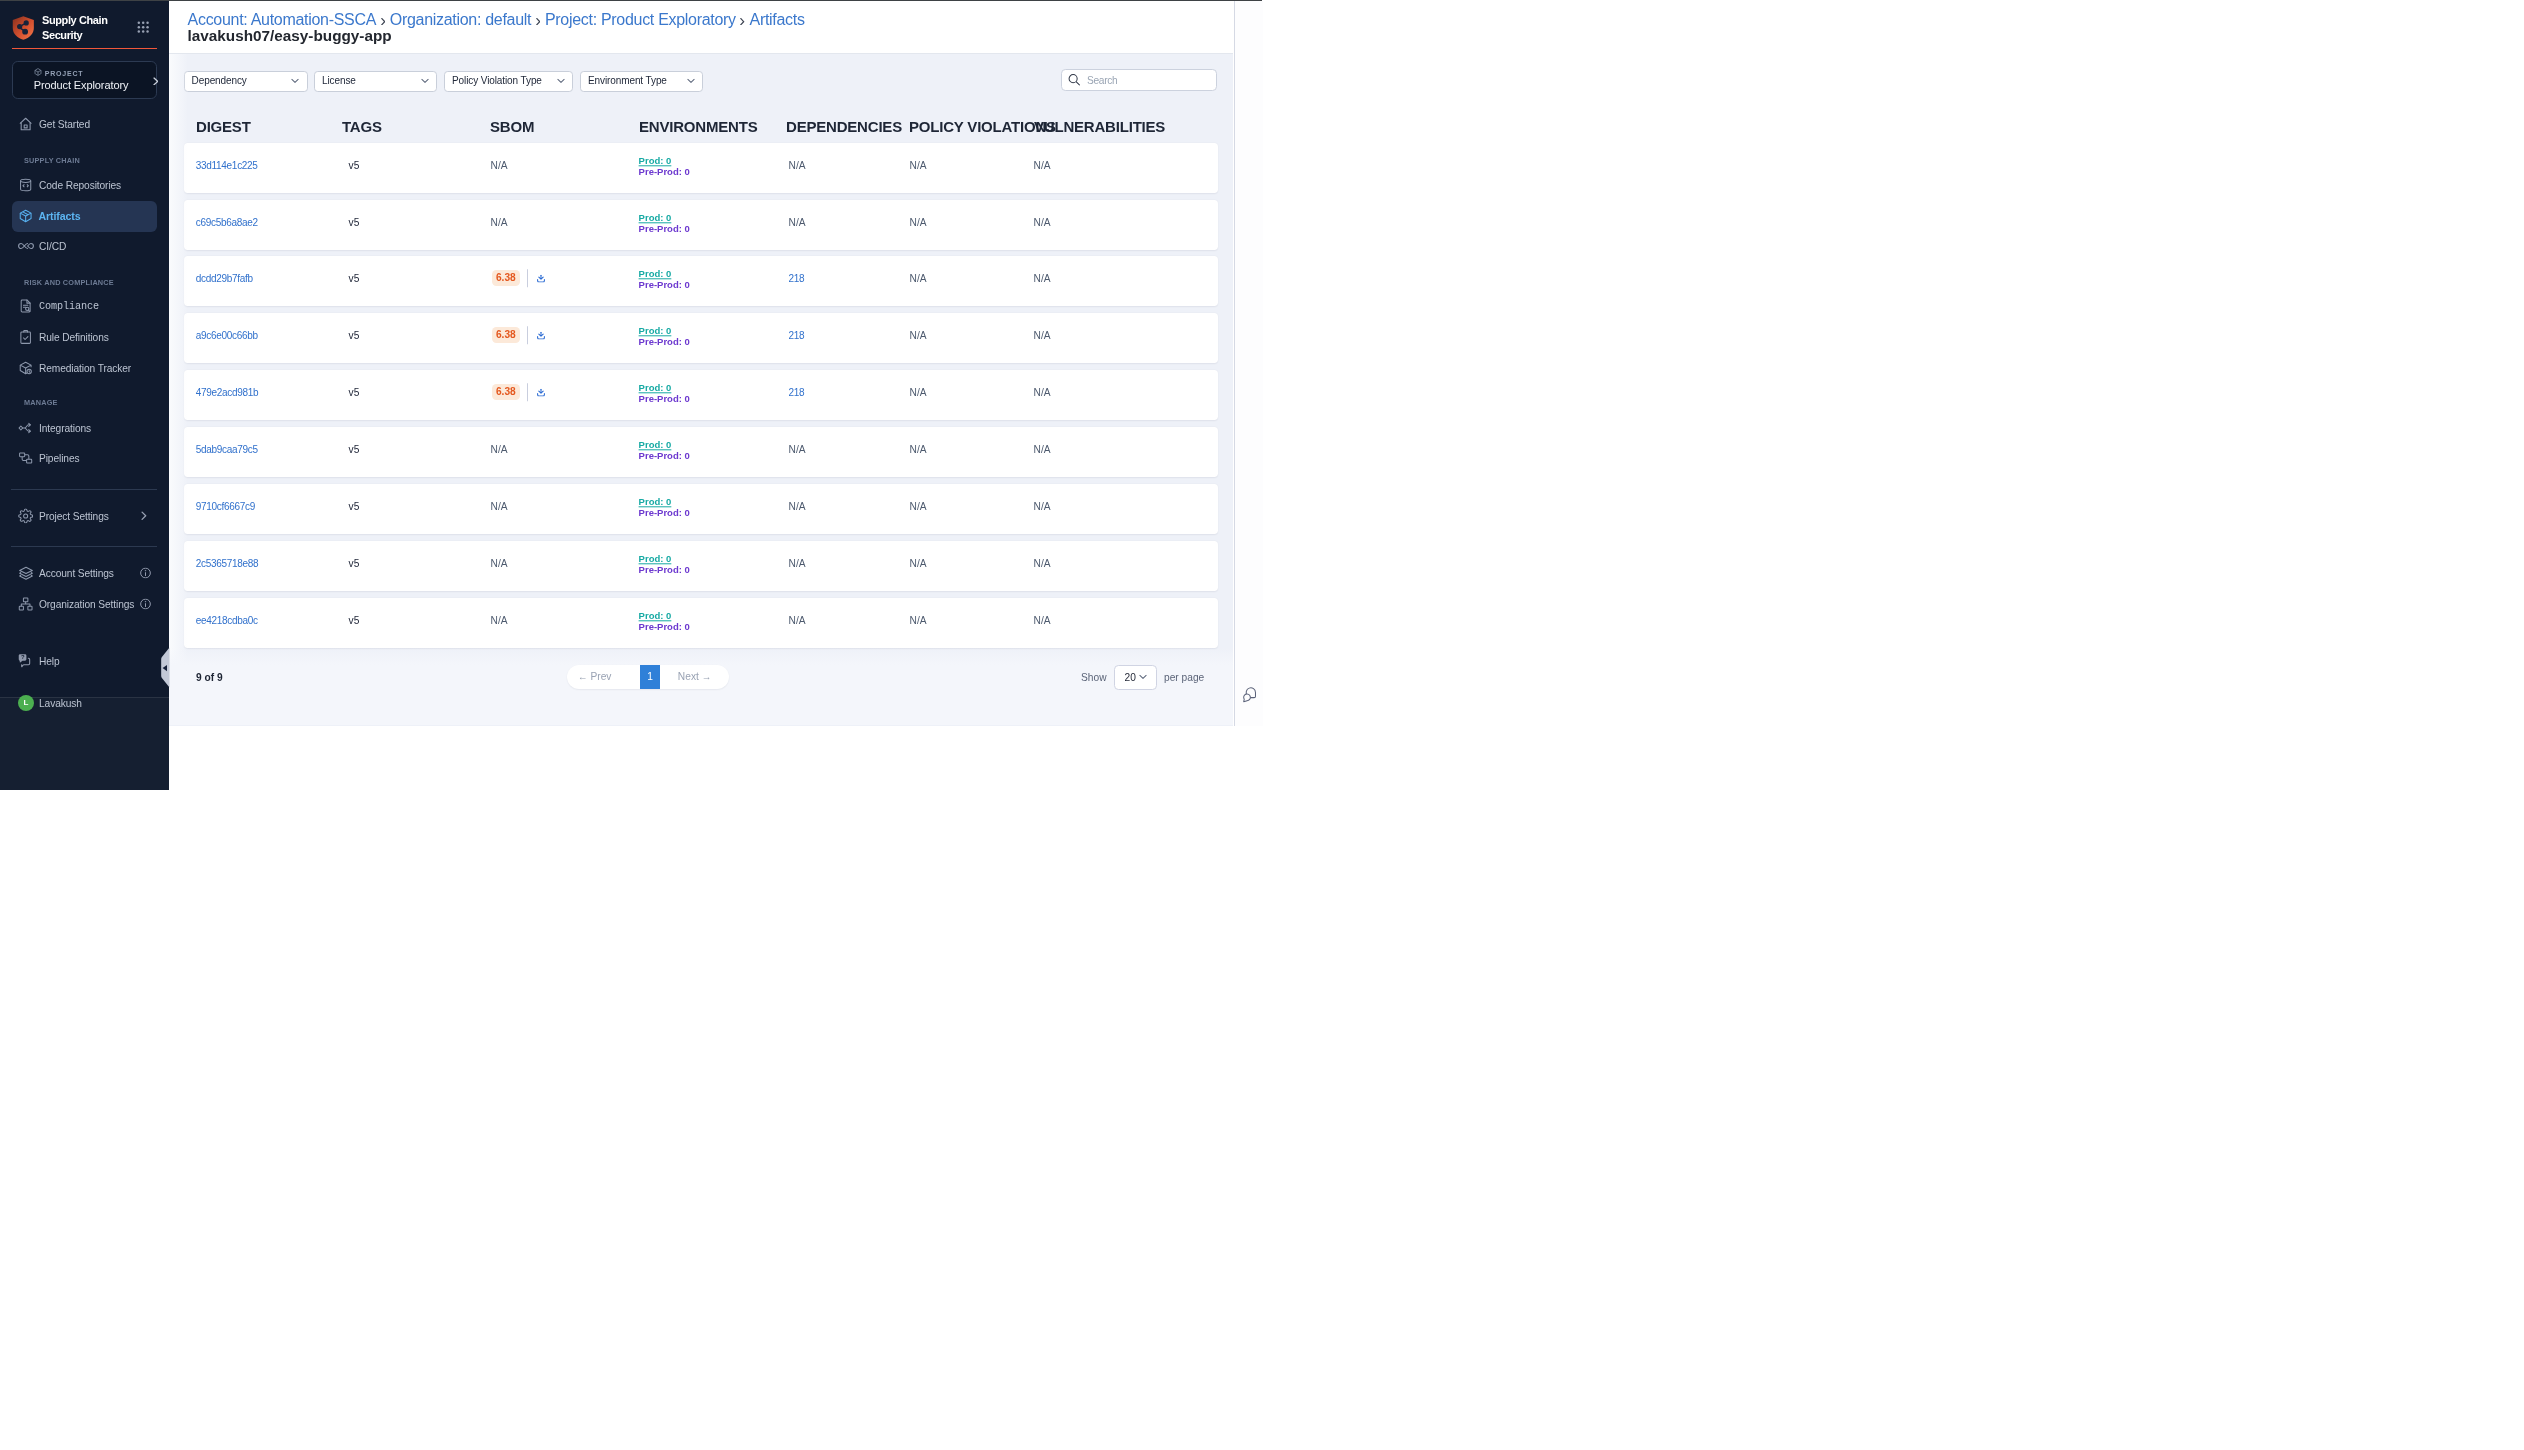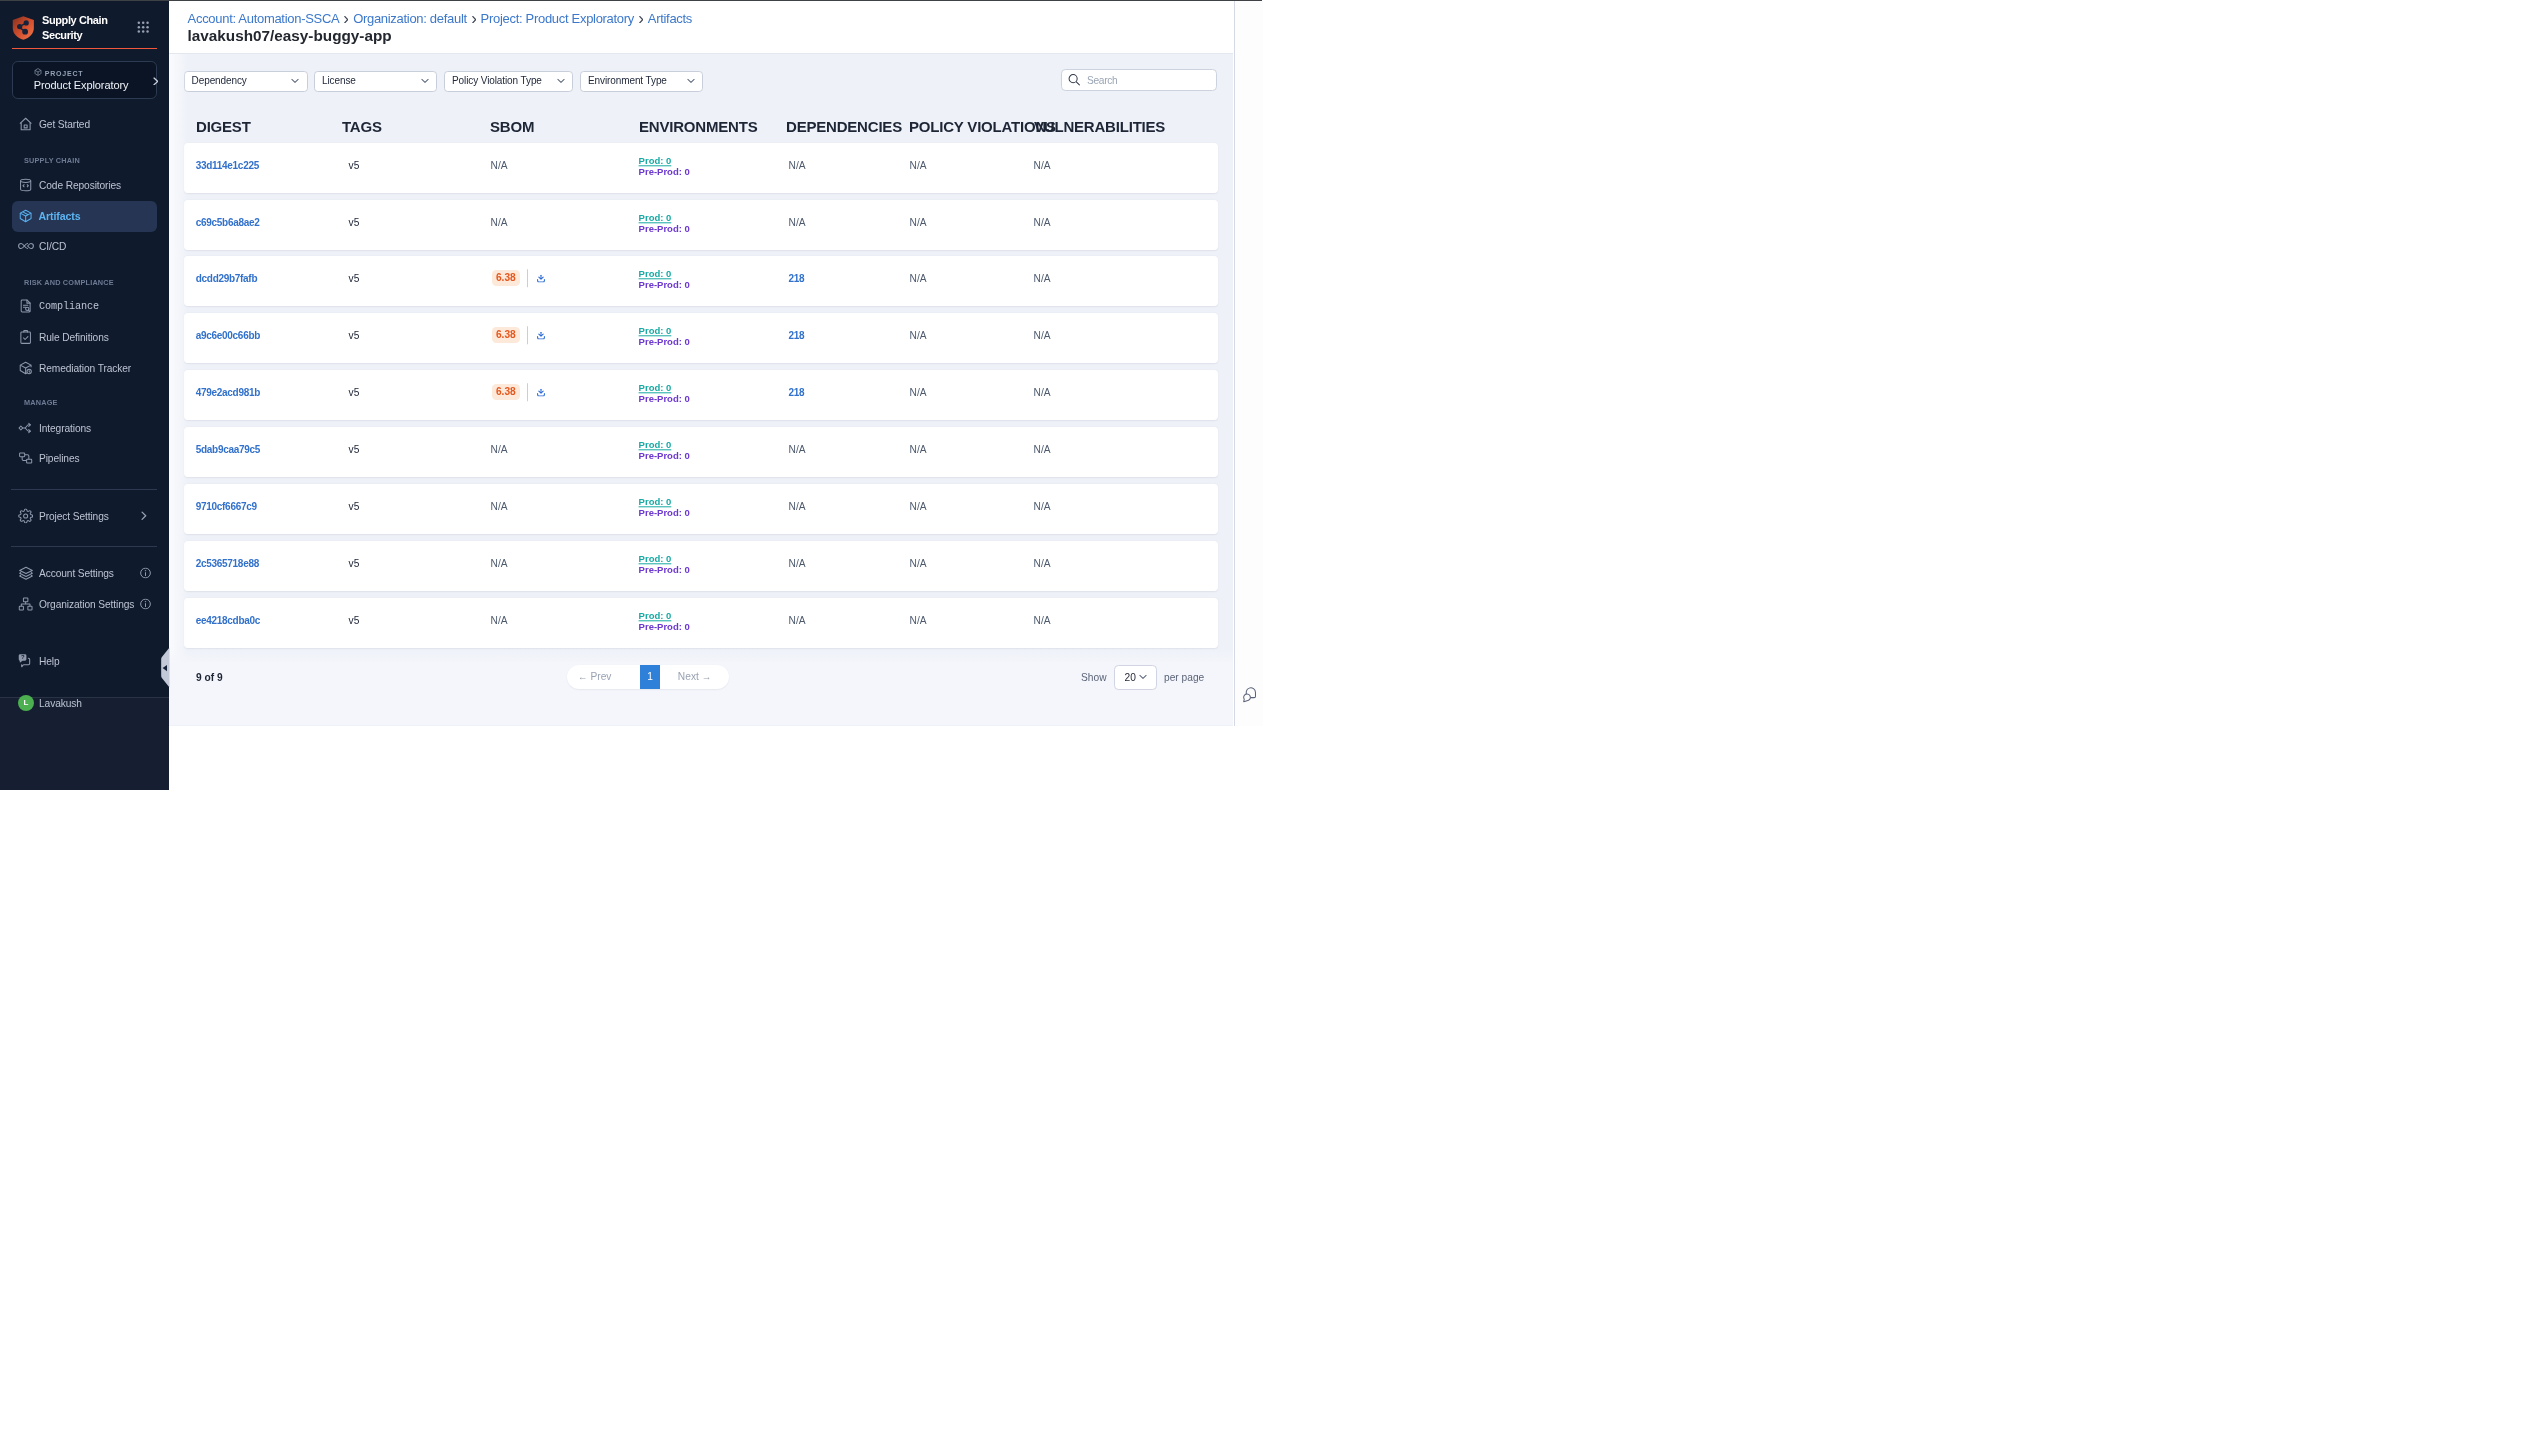--- a/index.html
+++ b/index.html
@@ -19,39 +19,39 @@
 #orange-line { position:absolute; left:11.7px; top:47px; width:145px; height:1.2px; background:#f1573a; }
 #projcard { position:absolute; left:11.7px; top:60px; width:145px; height:38px; background:#0b1424; border:0.7px solid #2c3a52; border-radius:5.8px; }
 #projcard .plabel { position:absolute; left:32px; top:8px; font-size:7px; font-weight:bold; color:#93a0b5; letter-spacing:0.8px; }
 #projcard .pname { position:absolute; left:21px; top:17.5px; font-size:11px; color:#f0f3f8; letter-spacing:-0.1px; }
 #active-item { position:absolute; left:12.4px; top:200px; width:145px; height:31px; background:#253553; border-radius:5.8px; }
 #active-item span { position:absolute; left:26px; top:50%; transform:translateY(-50%); font-size:10.6px; font-weight:bold; color:#5cb5f2; letter-spacing:-0.1px; }
 
 
 #main { position:absolute; left:169px; top:0.7px; width:1064px; height:725px; background:#eef1f8; }
 #whitehead { position:absolute; left:0; top:0; width:1064px; height:53px; background:#fff; border-bottom:0.7px solid #e3e7ee; }
-#crumbs { position:absolute; left:18.6px; top:10.2px; font-size:13px; white-space:nowrap; letter-spacing:-0.3px; }
+#crumbs { position:absolute; left:18.6px; top:10.2px; font-size:16px; white-space:nowrap; letter-spacing:-0.3px; }
 #crumbs a { color:#3b78cc; text-decoration:none; }
 #crumbs .sep { display:inline-block; width:4.4px; height:7.3px; margin:0 4.7px; }
 #pagetitle { position:absolute; left:18.6px; top:27px; font-size:15.3px; line-height:15.3px; font-weight:bold; color:#23272f; letter-spacing:0px; }
 #rightstrip { position:absolute; left:1234px; top:0.7px; width:29px; height:725px; background:#fdfdfe; border-left:0.7px solid #d5d9e4; z-index:6; }
 
 .filter { position:absolute; top:70px; height:21px; background:#fff; border:0.7px solid #c9cfda; border-radius:3.7px; font-size:10px; color:#222a3b; }
 .filter span { position:absolute; left:7px; top:calc(50% - 1.1px); transform:translateY(-50%); letter-spacing:-0.1px; white-space:nowrap; }
 .filter svg { position:absolute; right:7.3px; top:50%; transform:translateY(-50%); }
 #search { position:absolute; left:892px; top:68px; width:156px; height:22.6px; background:#fff; border:0.7px solid #ccd2de; border-radius:4.4px; }
 #search span { position:absolute; left:25px; top:calc(50% + 0.4px); transform:translateY(-50%); font-size:10.2px; letter-spacing:-0.3px; color:#9aa5b4; }
 #search svg { position:absolute; top:calc(50% + 0.4px); transform:translateY(-50%); }
 
 .th { position:absolute; top:117px; font-size:15px; font-weight:bold; color:#1e2636; letter-spacing:-0.2px; white-space:nowrap; }
 
 .card { position:absolute; left:14.6px; width:1034px; height:50px; background:#fff; border-radius:3.7px; box-shadow:0 0.7px 1.5px rgba(25,35,60,0.07); }
 .card > span { position:absolute; top:calc(50% - 2.2px); transform:translateY(-50%); white-space:nowrap; }
 .card > div.env { position:absolute; top:calc(50% - 0.9px); transform:translateY(-50%); white-space:nowrap; }
-.lnk { font-size:10px; font-weight:bold; color:#3171cc; letter-spacing:-0.3px; }
+.lnk { font-size:10px; font-weight:normal; color:#3171cc; letter-spacing:-0.3px; }
 .v5 { font-size:10.2px; color:#22283a; }
 .na { font-size:10.2px; color:#4d5a6e; }
 .env { font-size:9.5px; font-weight:bold; line-height:11.7px; }
 .prod { color:#17aaa4;text-decoration:underline; }
 .pre { color:#6c38cf; }
 .badge { position:absolute; top:calc(50% - 2.2px); transform:translateY(-50%); width:28.5px; height:16px; background:#fce9d9; border-radius:4.4px; font-size:10.2px; font-weight:bold; color:#e4581f; text-align:center; line-height:16px; }
 .vsep { position:absolute; top:calc(50% - 2.2px); transform:translateY(-50%); width:0.7px; height:17.5px; background:#c9cede; }
 .dl { position:absolute; top:calc(50% - 2px); transform:translateY(-50%); }
 
 #foot-count { position:absolute; left:27px; top:671px; font-size:10.2px; font-weight:bold; color:#1d2433; }

